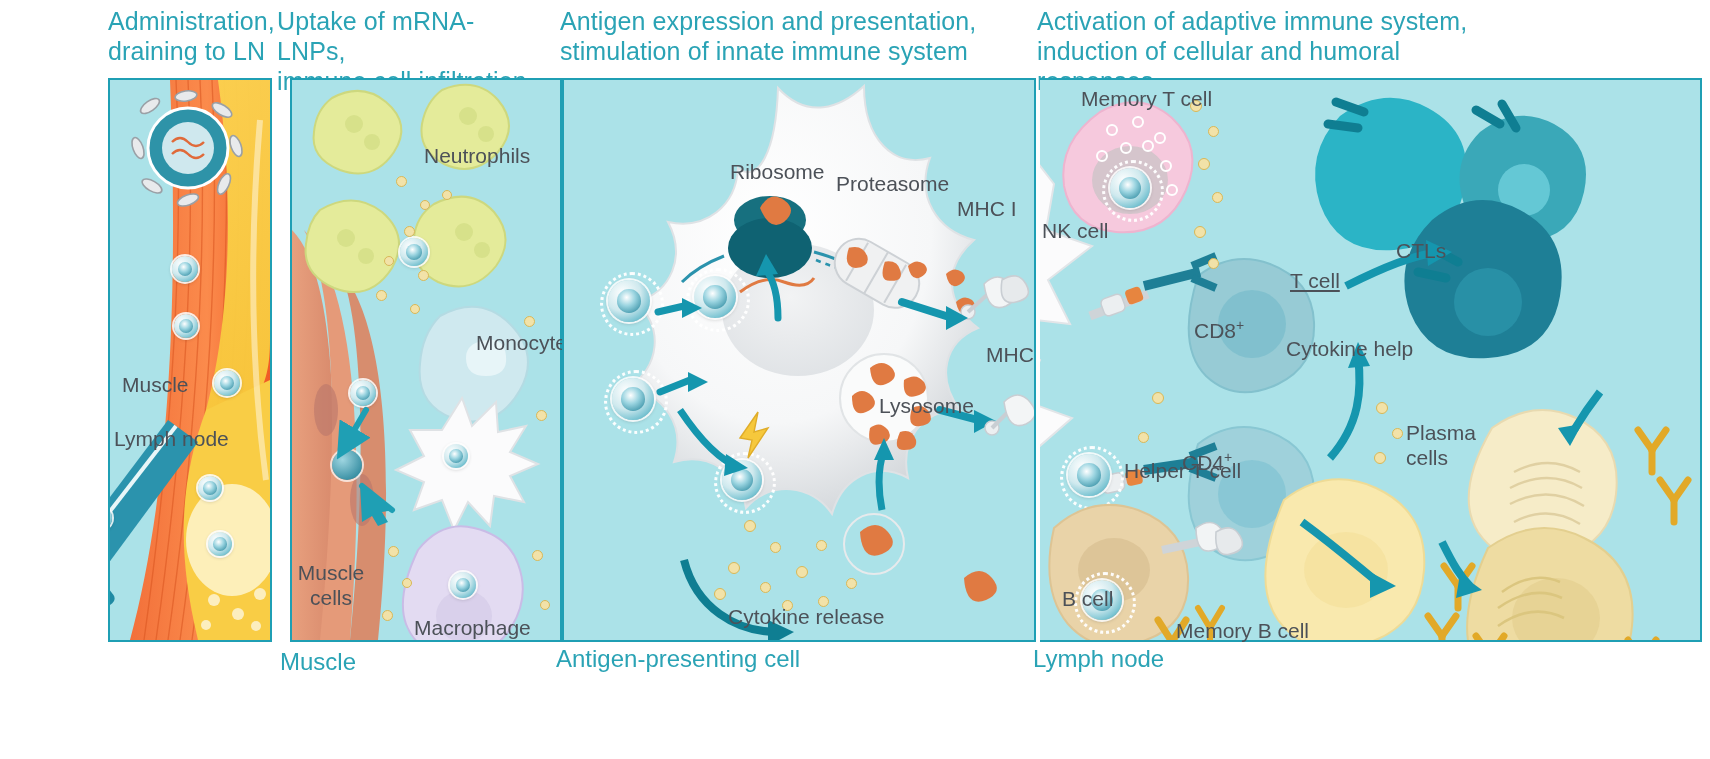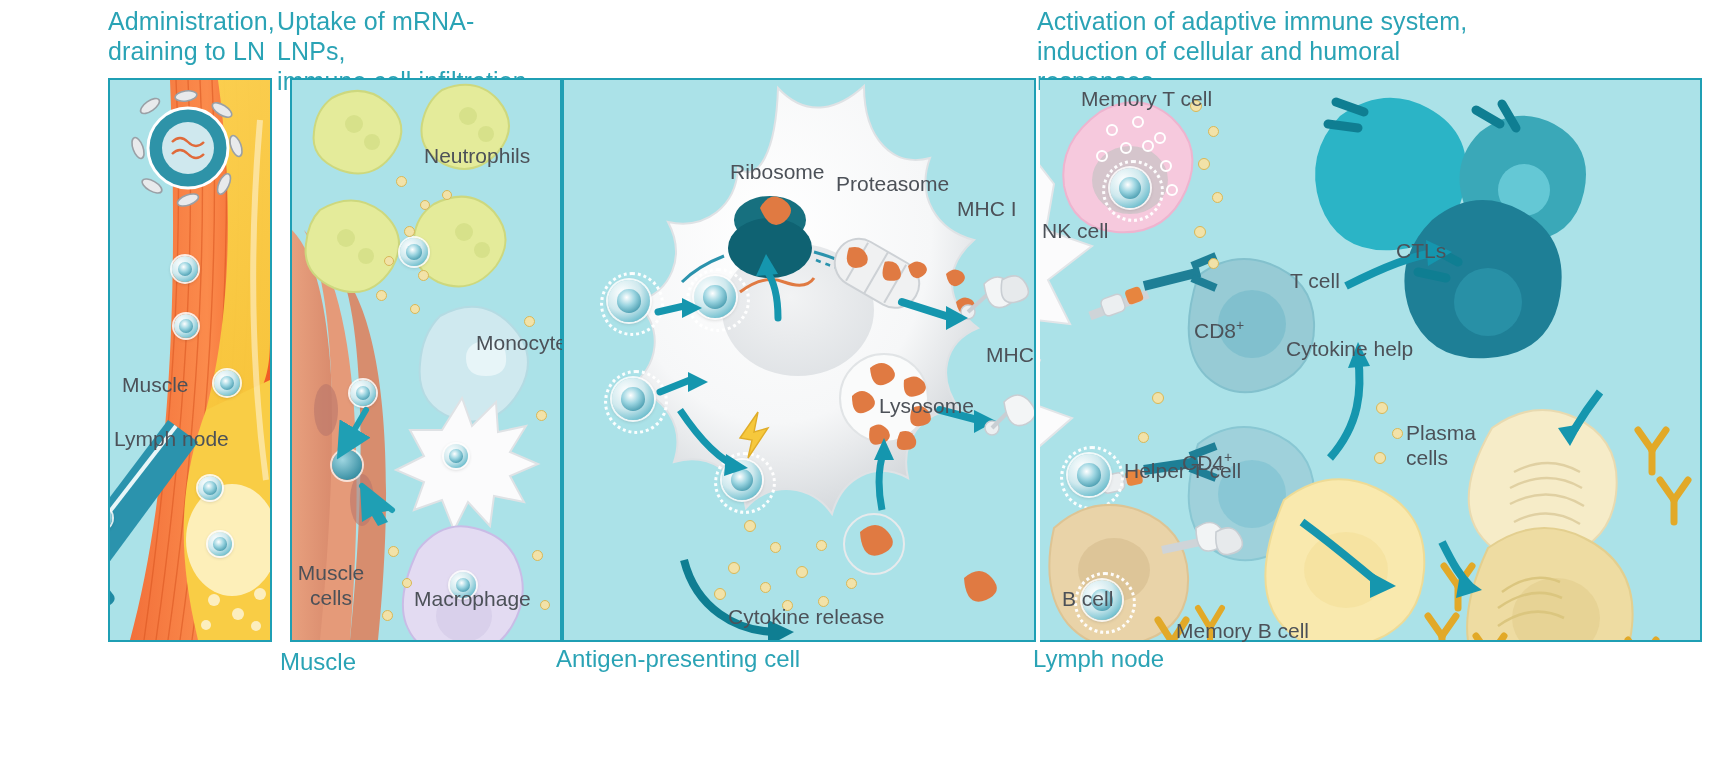--- a/index.html
+++ b/index.html
@@ -35,20 +35,22 @@
 </style>
 </head>
 <body>
 
 <div class="stage">
 
   <div class="hdr" style="left:108px;top:6px;width:160px;">Administration,
 draining to LN</div>
   <div class="hdr" style="left:277px;top:6px;width:260px;">Uptake of mRNA-LNPs,
 immune cell infiltration</div>
+  <div class="hdr" style="left:560px;top:6px;width:450px;">Antigen expression and presentation,
+stimulation of innate immune system</div>
   <div class="hdr" style="left:1037px;top:6px;width:470px;">Activation of adaptive immune system,
 induction of cellular and humoral responses</div>
 
   <div class="panel" style="left:108px;top:78px;width:160px;height:560px;
               clip-path:polygon(0 0,100% 0,100% 100%,0 100%);">
     <div class="pbody">
 
       <svg width="160" height="560" style="position:absolute;left:0;top:0;">
         <defs>
           <linearGradient id="musc" x1="0" y1="0" x2="1" y2="0">
@@ -221,21 +223,21 @@
       <div class="dotS" style="left:90px;top:530px;width:9px;height:9px;"></div>
       <div class="dotS" style="left:240px;top:470px;width:9px;height:9px;"></div>
       <div class="dotS" style="left:248px;top:520px;width:8px;height:8px;"></div>
     </div>
   </div>
 
   <div class="lbl" style="left:424px;top:143px;">Neutrophils</div>
   <div class="lbl" style="left:476px;top:330px;">Monocyte</div>
   <div class="lbl c" style="left:288px;top:560px;width:86px;">Muscle
 cells</div>
-  <div class="lbl" style="left:414px;top:586px;">Macrophage</div>
+  <div class="lbl" style="left:414px;top:615px;">Macrophage</div>
 
   <div class="panel" style="left:562px;top:78px;width:470px;height:560px;">
     <div class="pbody">
 
       <svg width="470" height="560" style="position:absolute;left:0;top:0;">
         <defs>
           <radialGradient id="apc" cx="42%" cy="34%" r="72%">
             <stop offset="0%" stop-color="#ffffff"></stop>
               <stop offset="62%" stop-color="#f6f7f8"></stop>
             <stop offset="100%" stop-color="#cfd3d7"></stop>
@@ -563,21 +565,21 @@
       </svg>
     </div>
   </div>
 
   <div class="lbl" style="left:1081px;top:86px;">Memory T cell</div>
   <div class="lbl" style="left:1042px;top:218px;">NK cell</div>
   <div class="lbl" style="left:1396px;top:238px;">CTLs</div>
   <div class="lbl" style="left:1194px;top:288px;">
     <span>CD8</span><sup style="font-size:14px">+</sup>
   </div>
-  <div class="lbl" style="left:1290px;top:268px;">T cell</div>
+  <div class="lbl" style="left:1290px;top:268px;text-decoration:underline;">T cell</div>
   <div class="lbl" style="left:1286px;top:336px;">Cytokine help</div>
   <div class="lbl" style="left:1182px;top:420px;">
     <span>CD4</span><sup style="font-size:14px">+</sup>
   </div>
   <div class="lbl" style="left:1124px;top:458px;">Helper T cell</div>
   <div class="lbl" style="left:1406px;top:420px;">Plasma cells</div>
   <div class="lbl" style="left:1062px;top:586px;">B cell</div>
   <div class="lbl" style="left:1176px;top:618px;">Memory B cell</div>
 
   <div class="cap" style="left:280px;top:648px;">Muscle</div>

